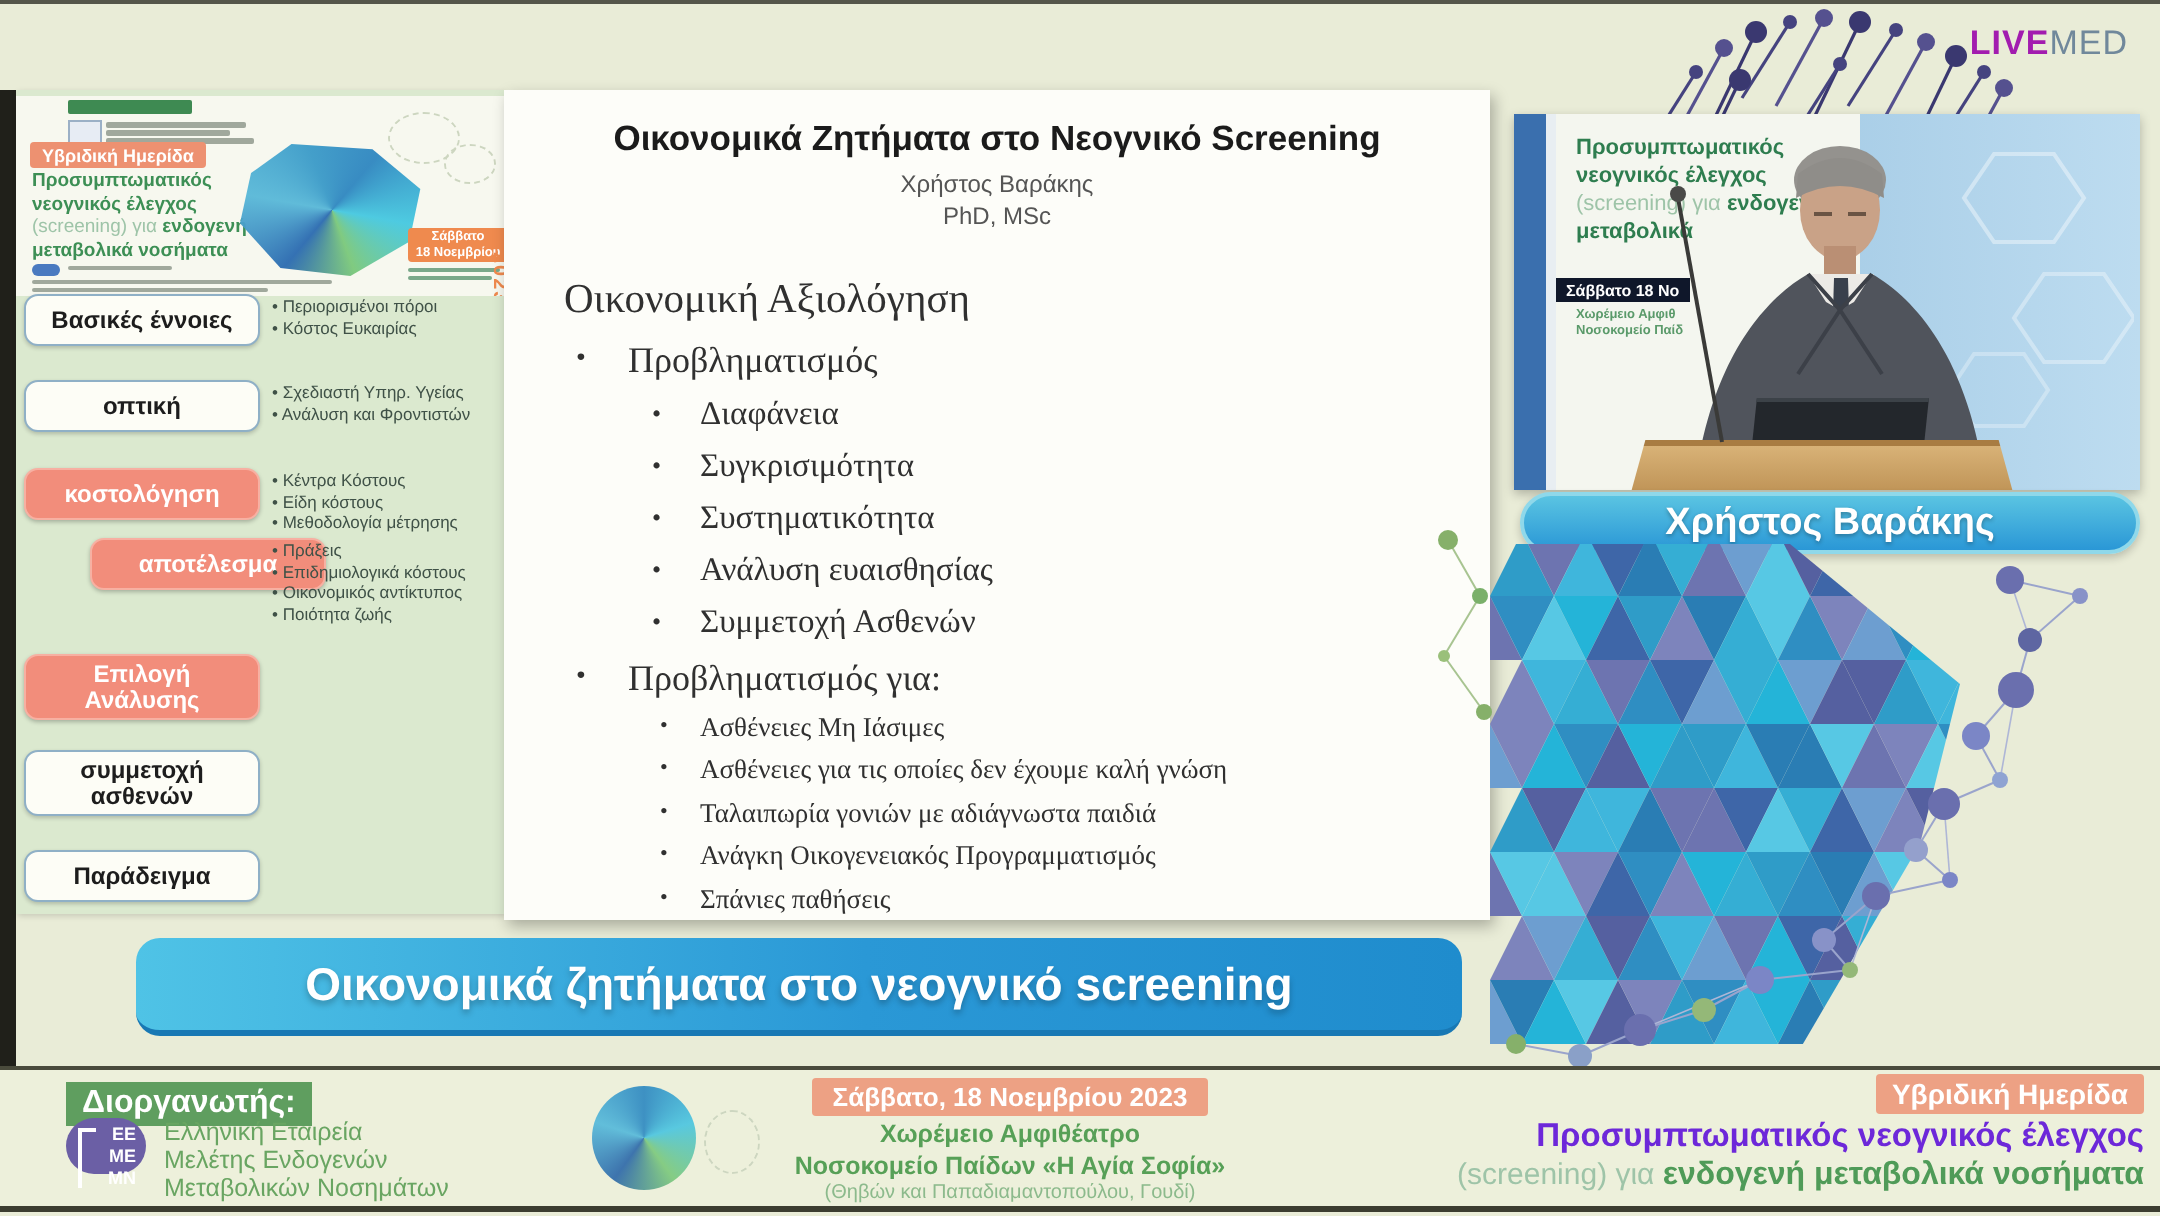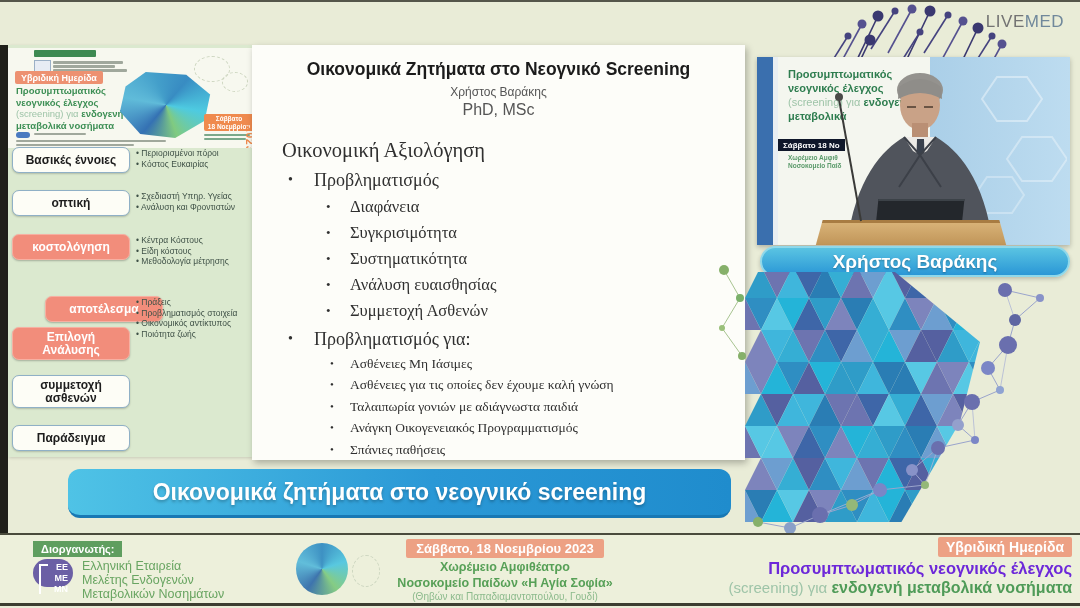--- a/index.html
+++ b/index.html
@@ -2,21 +2,21 @@
 <html><head>
 <meta charset="utf-8">
 <style>
   html,body{margin:0;padding:0;background:#888;}
   #stage{position:relative;width:1080px;height:608px;background:#e9ecd7;overflow:hidden;
          font-family:"Liberation Sans",sans-serif;}
   .abs{position:absolute;}
   
   .topline{left:0;top:0;width:1080px;height:2px;background:#55564a;}
   .brand{right:16px;top:12px;font-size:17px;letter-spacing:.5px;}
-  .brand .live{font-weight:normal;color:#737373;}
+  .brand .live{font-weight:bold;color:#a21caf;}
   .brand .med{color:#70889b;}
   
   .leftbar{left:0;top:45px;width:8px;height:488px;background:#20201a;}
   
   .sidebar{left:8px;top:45px;width:244px;height:412px;background:#dbe9cf;box-shadow:1px 1px 3px rgba(0,0,0,.15);}
   .banner{left:8px;top:48px;width:244px;height:100px;background:#f7f8ef;overflow:hidden;}
   .chip-green{left:26px;top:2px;width:62px;height:7px;background:#3e8a52;border-radius:1px;}
   .mini-logo{left:26px;top:12px;width:15px;height:13px;background:#e7ecf4;border:1px solid #9bb0c6;}
   .bar{background:#a0a89c;height:2.5px;border-radius:1px;}
   .chip-salmon{left:7px;top:23px;background:#ed9171;color:#fff;font-weight:bold;font-size:9px;
@@ -37,21 +37,21 @@
        justify-content:center;font-weight:bold;font-size:12px;text-align:center;padding:3px 4px;line-height:1.05;}
   .btn.light{background:#fdfdf6;border:1px solid #8fb0c6;color:#1d1d1d;box-shadow:0 1px 2px rgba(0,0,0,.2);}
   .btn.accent{background:#f28d7b;border:1px solid #f7b0a2;color:#fff;box-shadow:0 1px 2px rgba(0,0,0,.25);}
   .notes{position:absolute;left:124px;top:1px;width:114px;font-size:8.5px;line-height:10.5px;color:#3f5147;}
   .notes div::before{content:"•  ";}
   
   .slide{left:252px;top:45px;width:493px;height:415px;background:#fdfdf9;box-shadow:2px 3px 7px rgba(0,0,0,.28);}
   .slide-head{position:absolute;left:0;top:14px;width:100%;text-align:center;}
   .slide-title{font-size:17.5px;font-weight:bold;color:#1b1b1b;}
   .slide-author{font-size:12px;color:#555;margin-top:5px;}
-  .slide-creds{font-size:16px;color:#555;margin-top:2px;}
+  .slide-creds{font-size:12px;color:#555;margin-top:2px;}
   .slide-body{position:absolute;left:30px;top:94px;right:22px;font-family:"Liberation Serif",serif;color:#303030;}
   .s-heading{font-size:20.5px;margin-bottom:2px;}
   .b{display:flex;}
   .b .dot{flex:none;}
   .b.l1{font-size:18px;margin:8px 0 0 6px;} .b.l1 .dot{width:26px;font-size:14px;padding-top:2px;}
   .b.l2{font-size:16.5px;margin:6px 0 0 44px;} .b.l2 .dot{width:24px;font-size:13px;padding-top:2px;}
   .b.l3{font-size:13.5px;margin:5.5px 0 0 48px;} .b.l3 .dot{width:20px;font-size:11px;padding-top:1px;}
   
   .video{left:757px;top:57px;width:313px;height:188px;overflow:hidden;
          background:linear-gradient(90deg,#8ab4d6 0%,#a6cce6 45%,#bddcf0 100%);box-shadow:0 2px 5px rgba(0,0,0,.25);}
@@ -74,21 +74,21 @@
          text-shadow:0 1px 2px rgba(0,0,0,.3);box-shadow:0 2px 4px rgba(0,0,0,.2);}
   
   .bluebar{left:68px;top:469px;width:663px;height:49px;border-radius:12px;box-sizing:border-box;
            background:linear-gradient(90deg,#4fc3e6,#2a98d6 55%,#1f8ccd);border-bottom:3px solid #1878b4;
            color:#fff;font-size:23px;font-weight:bold;display:flex;align-items:center;justify-content:center;
            text-shadow:0 2px 3px rgba(0,0,0,.25);}
   
   .footer{left:0;top:533px;width:1080px;height:73px;background:#edf0db;box-sizing:border-box;
           border-top:2px solid #4a4b3c;border-bottom:3px solid #3c3d30;}
   .org-badge{position:absolute;left:33px;top:6px;background:#5f9e5f;color:#fff;font-weight:bold;
-             font-size:11px;padding:2px 8px;}
+             font-size:16px;padding:2px 8px;}
   .org-logo{position:absolute;left:33px;top:24px;width:40px;height:28px;background:#6b5fa5;border-radius:17px;
             color:#fff;font-size:9px;font-weight:bold;line-height:11px;text-align:right;padding:3px 5px 0 0;box-sizing:border-box;}
   .org-logo .sym{position:absolute;left:6px;top:5px;width:7px;height:28px;border-left:2px solid #fff;
                  border-top:2px solid #fff;}
   .org-lines{position:absolute;left:82px;top:24px;font-size:12.5px;color:#69a562;line-height:14px;font-weight:500;}
   .sphere{position:absolute;left:296px;top:8px;width:52px;height:52px;border-radius:50%;
           background:conic-gradient(#2a86c0,#48c4e0,#7ac87a,#2a66a8,#52b8da,#2a86c0);opacity:.9;}
   .f-center{position:absolute;left:340px;top:4px;width:330px;text-align:center;}
   .f-date{display:inline-block;background:#eda184;color:#fff;font-weight:bold;font-size:13px;
           padding:2px 10px;border-radius:2px;}
@@ -189,25 +189,25 @@
         </div>
       </div>
       <div class="srow" style="top: 234px;">
         <div class="btn accent">κοστολόγηση</div>
         <div class="notes">
           <div>Κέντρα Κόστους</div>
           <div>Είδη κόστους</div>
           <div>Μεθοδολογία μέτρησης</div>
         </div>
       </div>
-      <div class="srow" style="top: 296px; padding-left: 33px;">
+      <div class="srow" style="top: 269px; padding-left: 33px;">
         <div class="btn accent">αποτέλεσμα</div>
         <div class="notes">
           <div>Πράξεις</div>
-          <div>Προβληματισμός στοιχεία</div>
+          <div>Επιδημιολογικά κόστους</div>
           <div>Οικονομικός αντίκτυπος</div>
           <div>Ποιότητα ζωής</div>
         </div>
       </div>
       <div class="srow" style="top: 327px;">
         <div class="btn accent">Επιλογή Ανάλυσης</div>
       </div>
       <div class="srow" style="top: 375px;">
         <div class="btn light">συμμετοχή ασθενών</div>
       </div>

